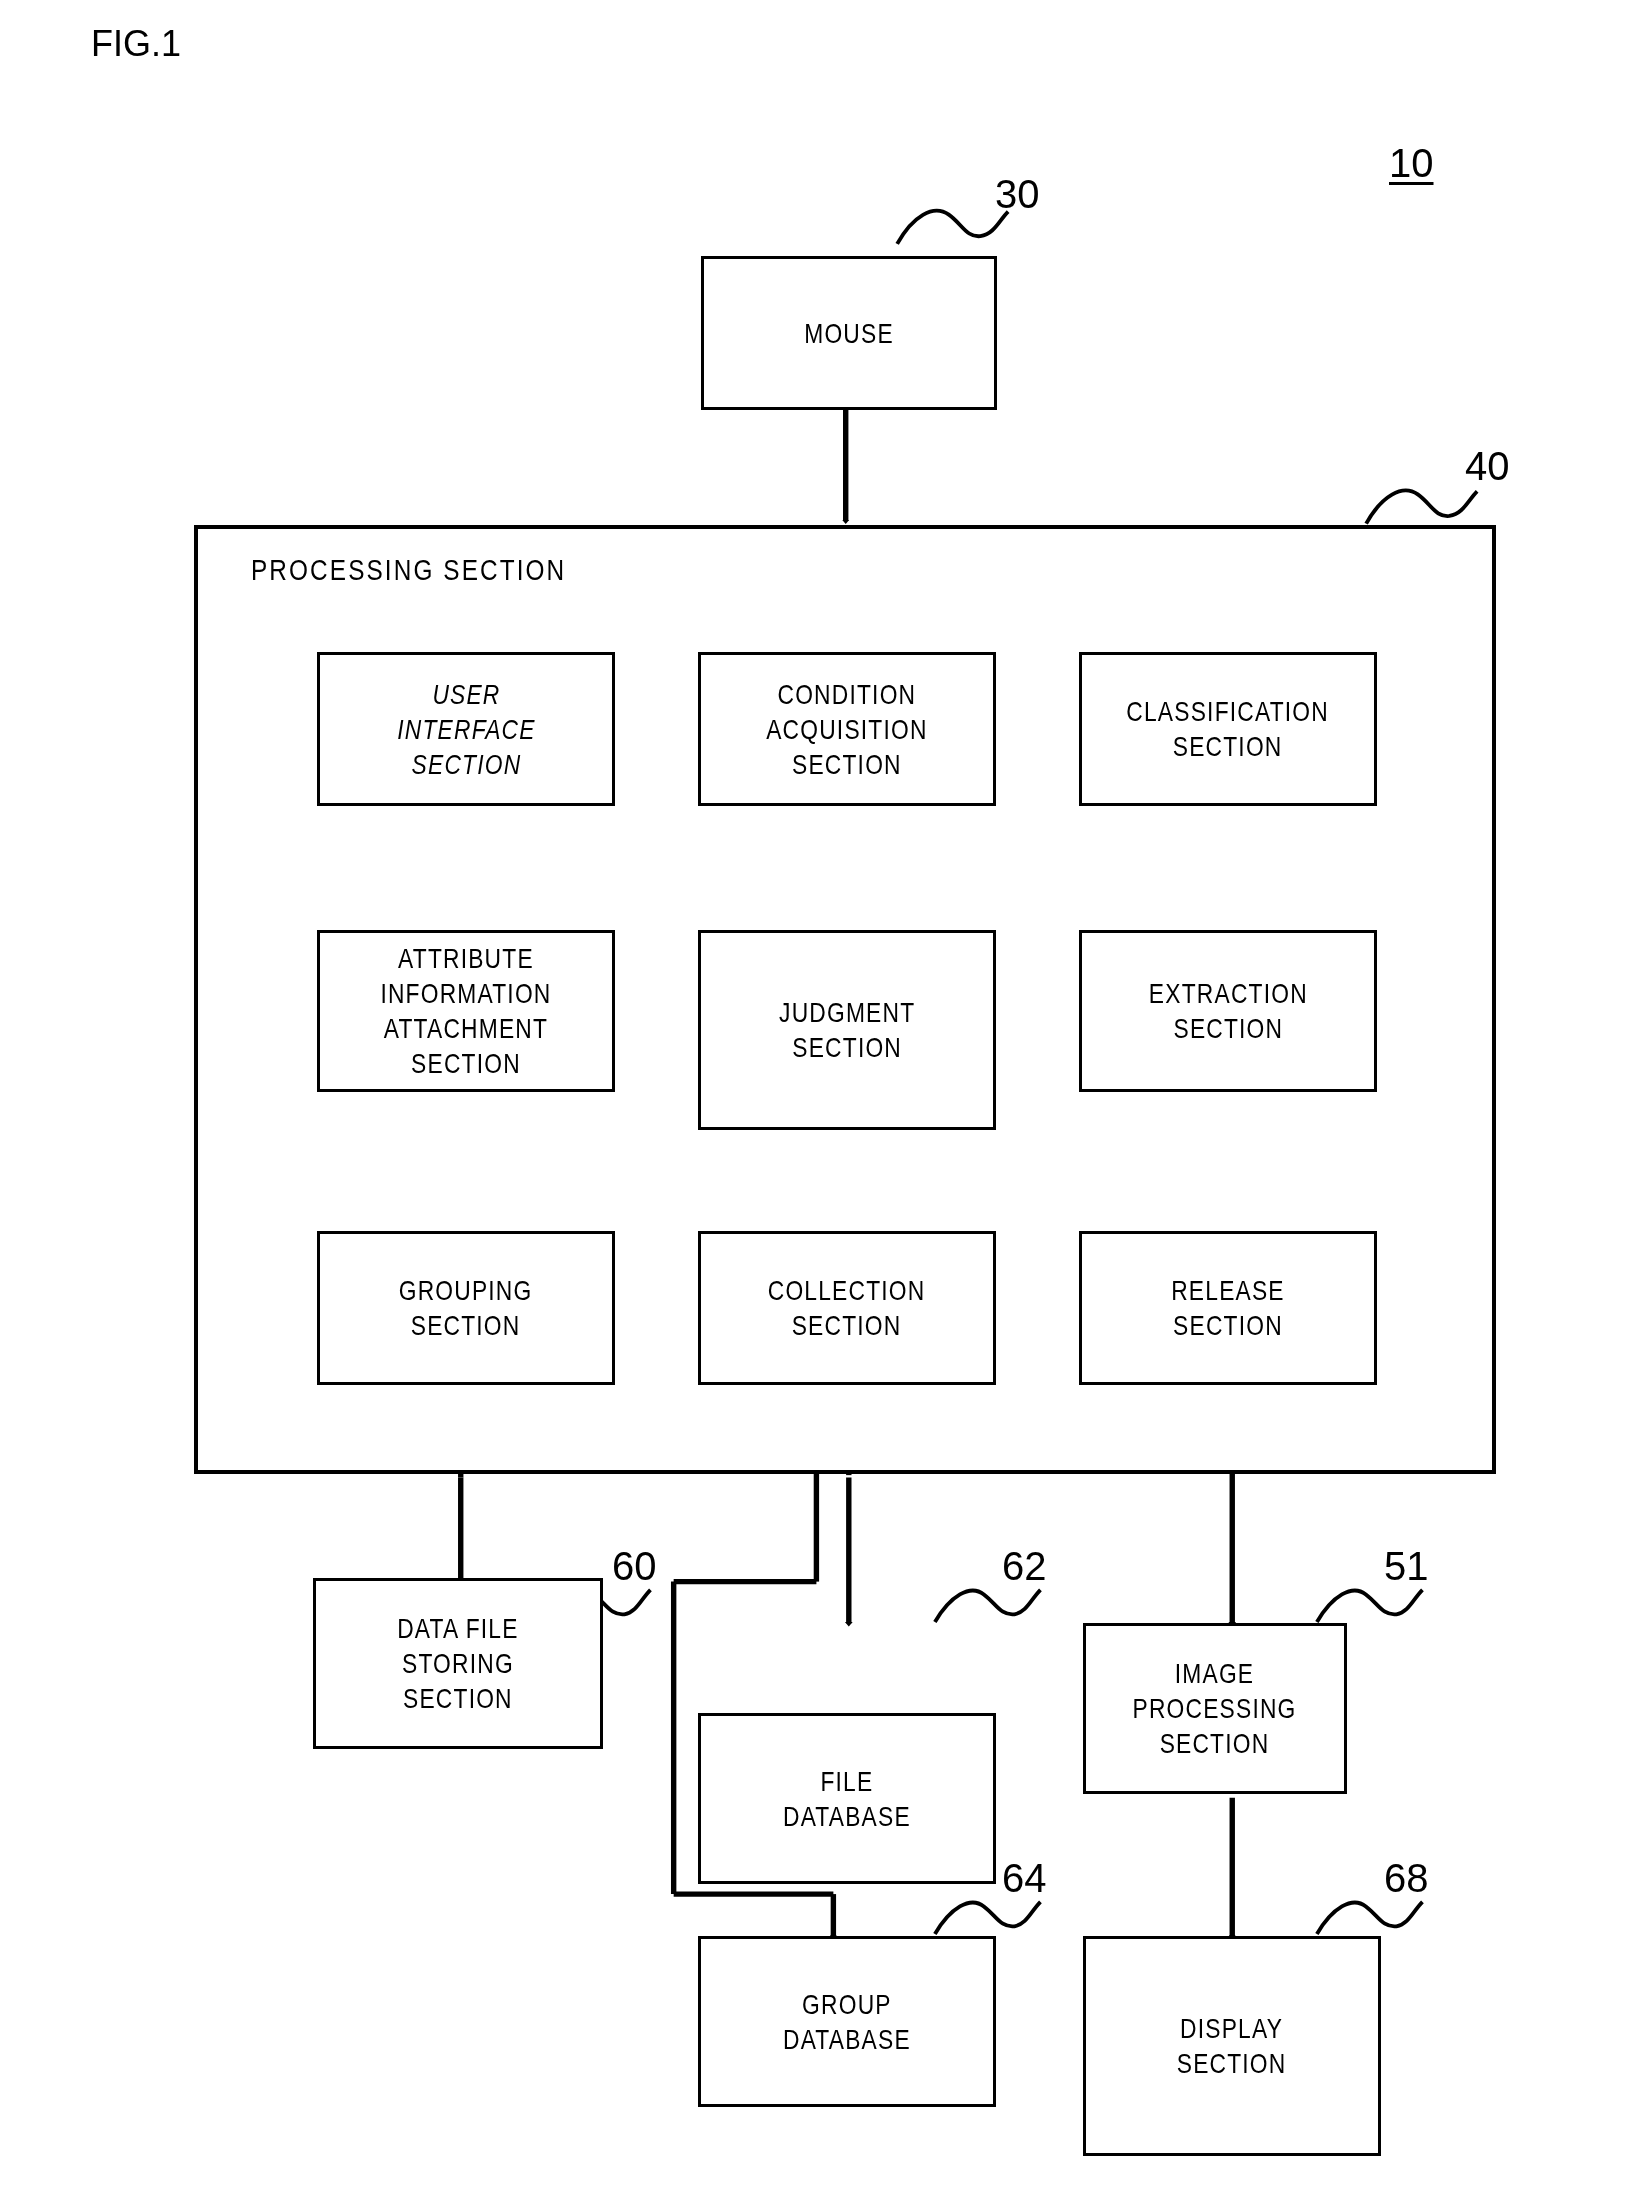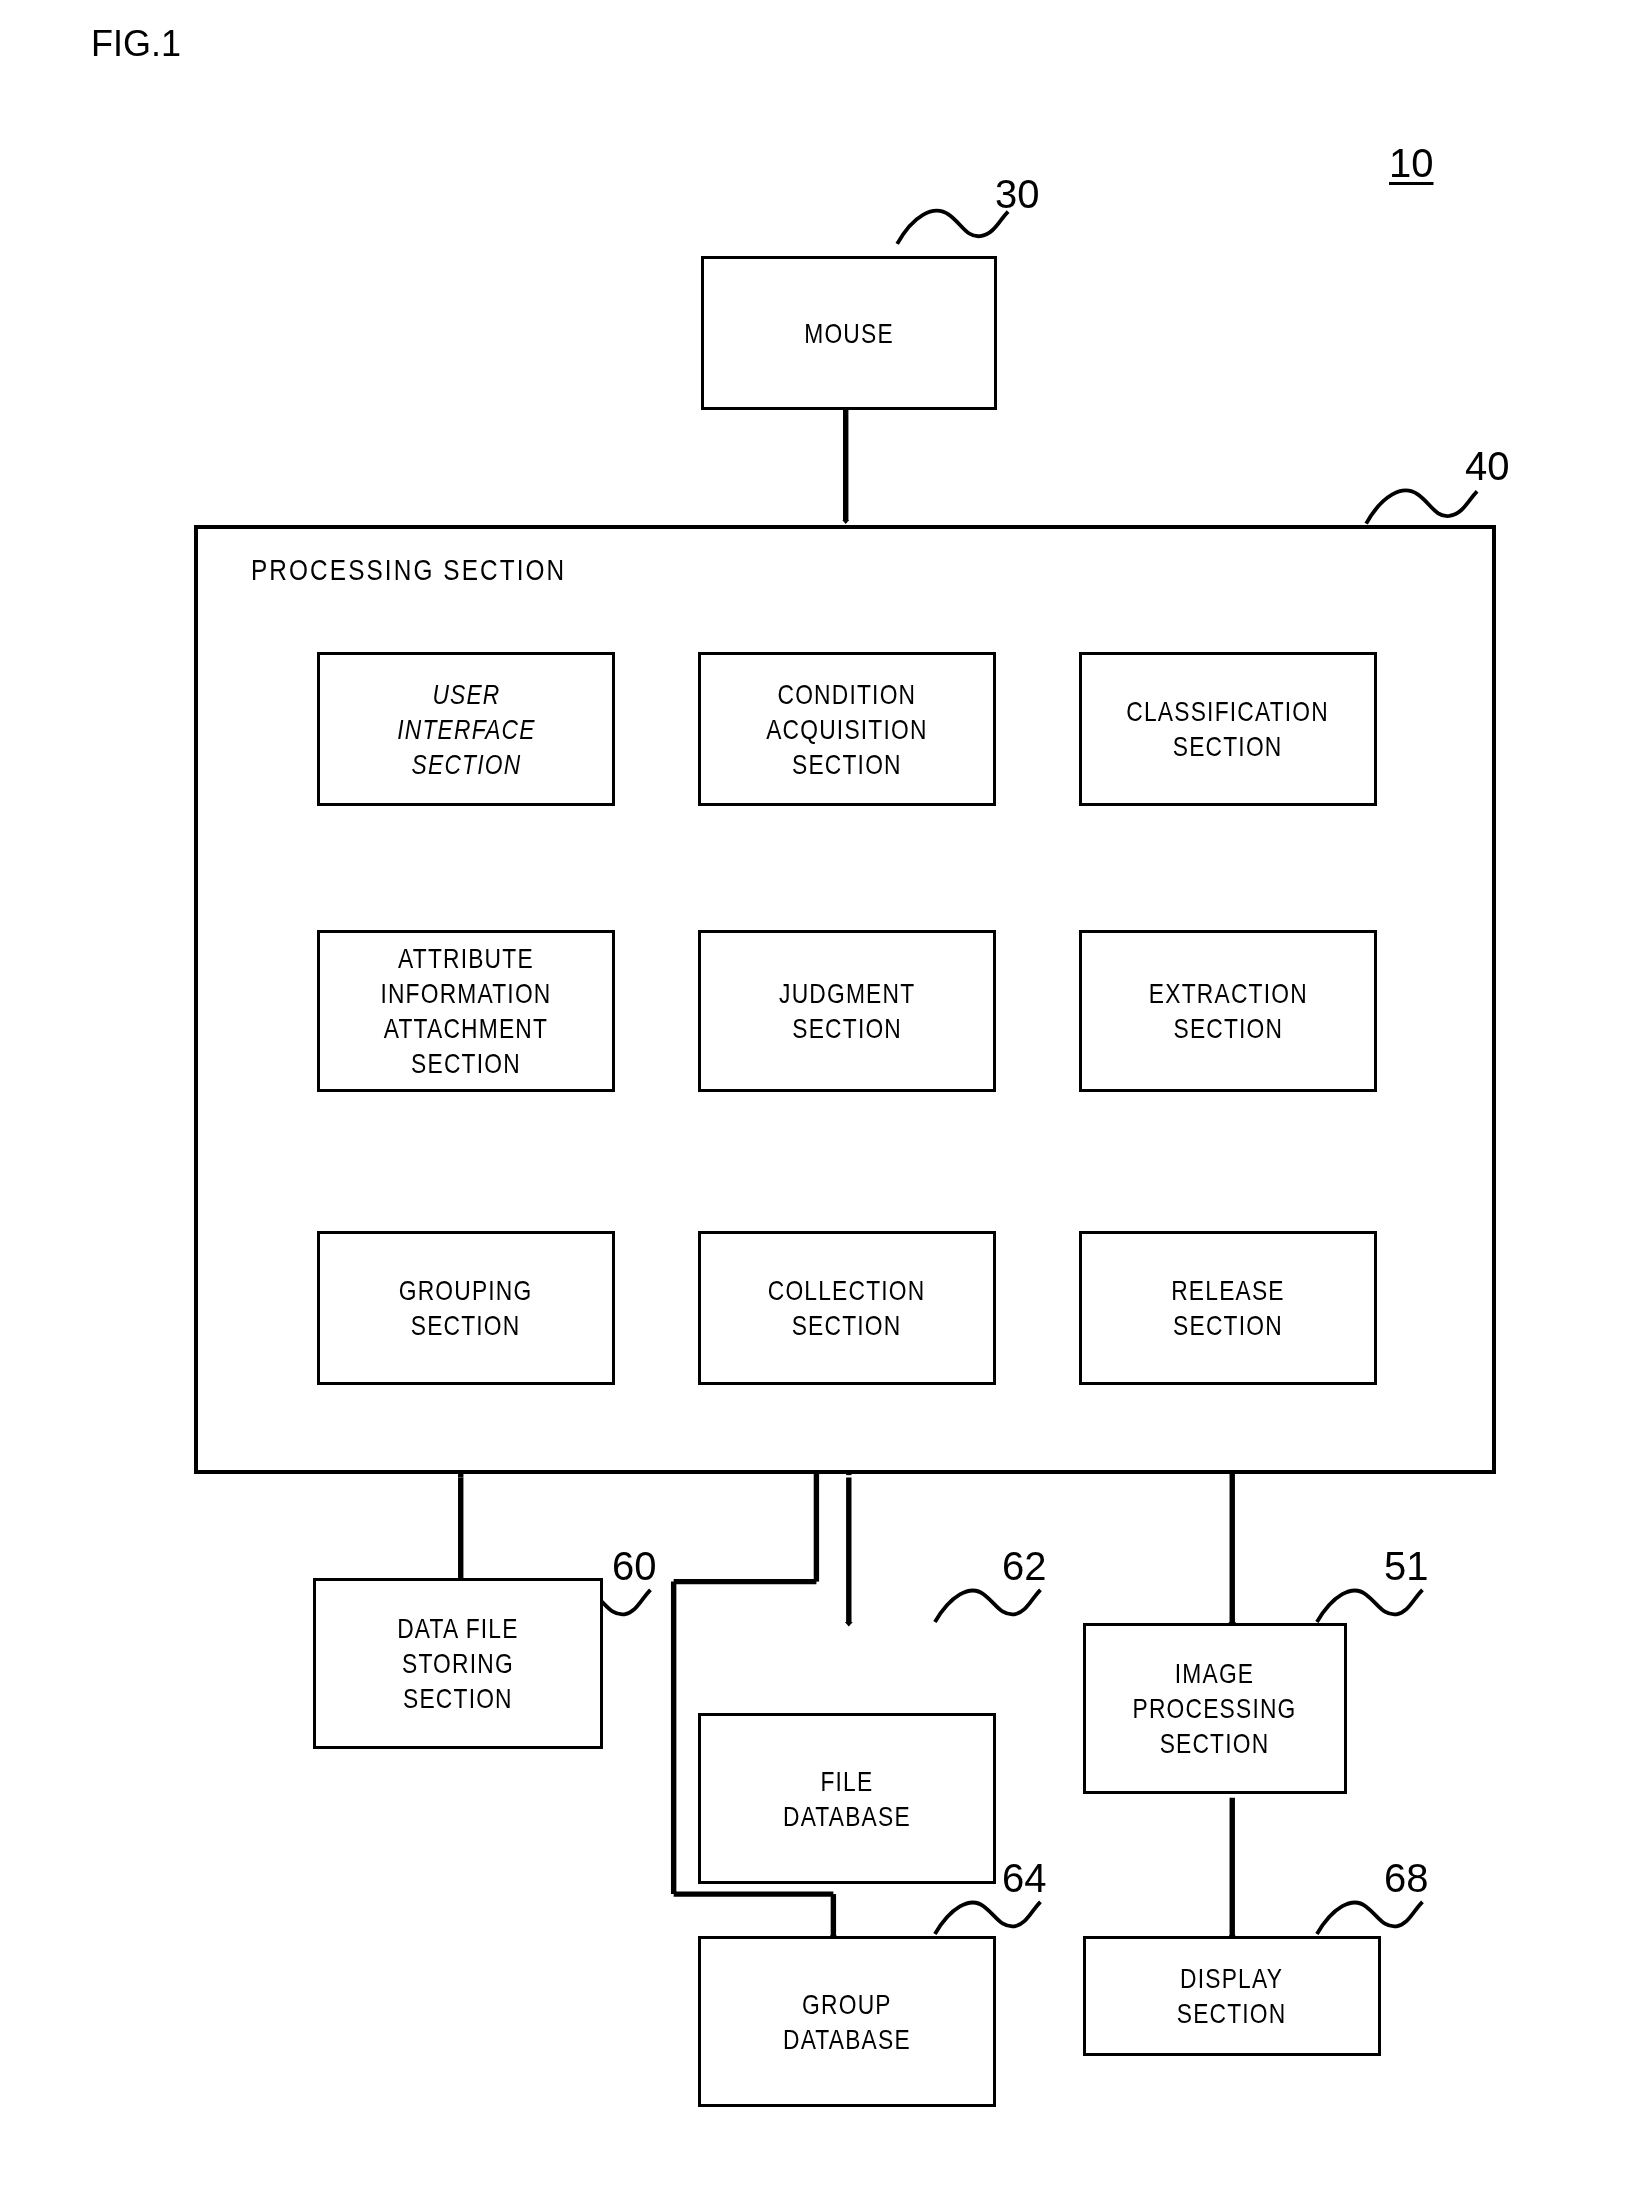--- a/index.html
+++ b/index.html
@@ -254,21 +254,21 @@
     <div class="label">CLASSIFICATION
 SECTION</div>
   </div>
 
   <div class="node" style="left:317px; top:930px; width:298px; height:162px;">
     <div class="label">ATTRIBUTE
 INFORMATION
 ATTACHMENT
 SECTION</div>
   </div>
-  <div class="node" style="left:698px; top:930px; width:298px; height:162px;">
+  <div class="node" style="left:698px; top:930px; width:298px; height:200px;">
     <div class="label">JUDGMENT
 SECTION</div>
   </div>
   <div class="node" style="left:1079px; top:930px; width:298px; height:162px;">
     <div class="label">EXTRACTION
 SECTION</div>
   </div>
 
   <div class="node" style="left:317px; top:1231px; width:298px; height:154px;">
     <div class="label">GROUPING
@@ -295,19 +295,19 @@
   <div class="node" style="left:1083px; top:1623px; width:264px; height:171px;">
     <div class="label">IMAGE
 PROCESSING
 SECTION</div>
   </div>
 
   <div class="node" style="left:698px; top:1936px; width:298px; height:171px;">
     <div class="label">GROUP
 DATABASE</div>
   </div>
-  <div class="node" style="left:1083px; top:1936px; width:298px; height:120px;">
+  <div class="node" style="left:1083px; top:1936px; width:298px; height:220px;">
     <div class="label">DISPLAY
 SECTION</div>
   </div>
 
 </div>
 
 
 </body></html>

